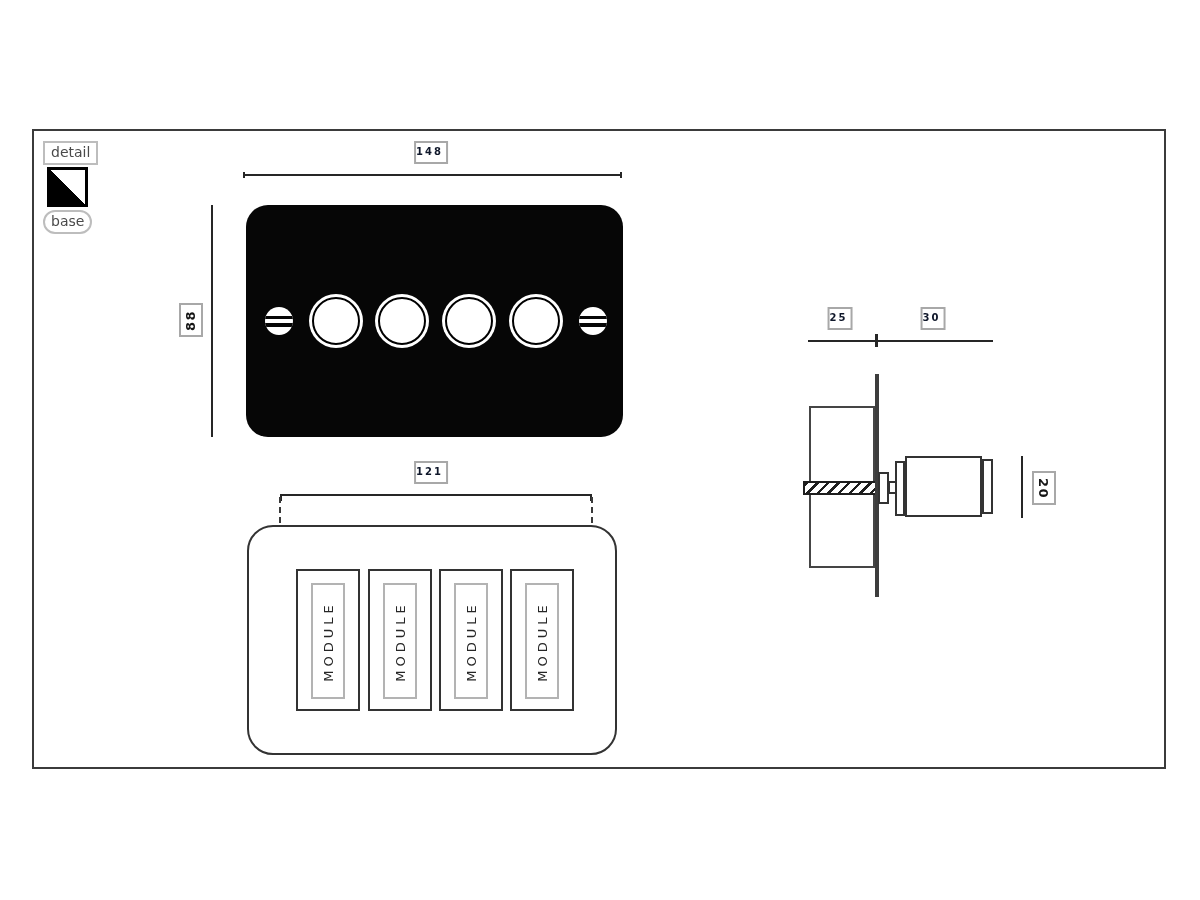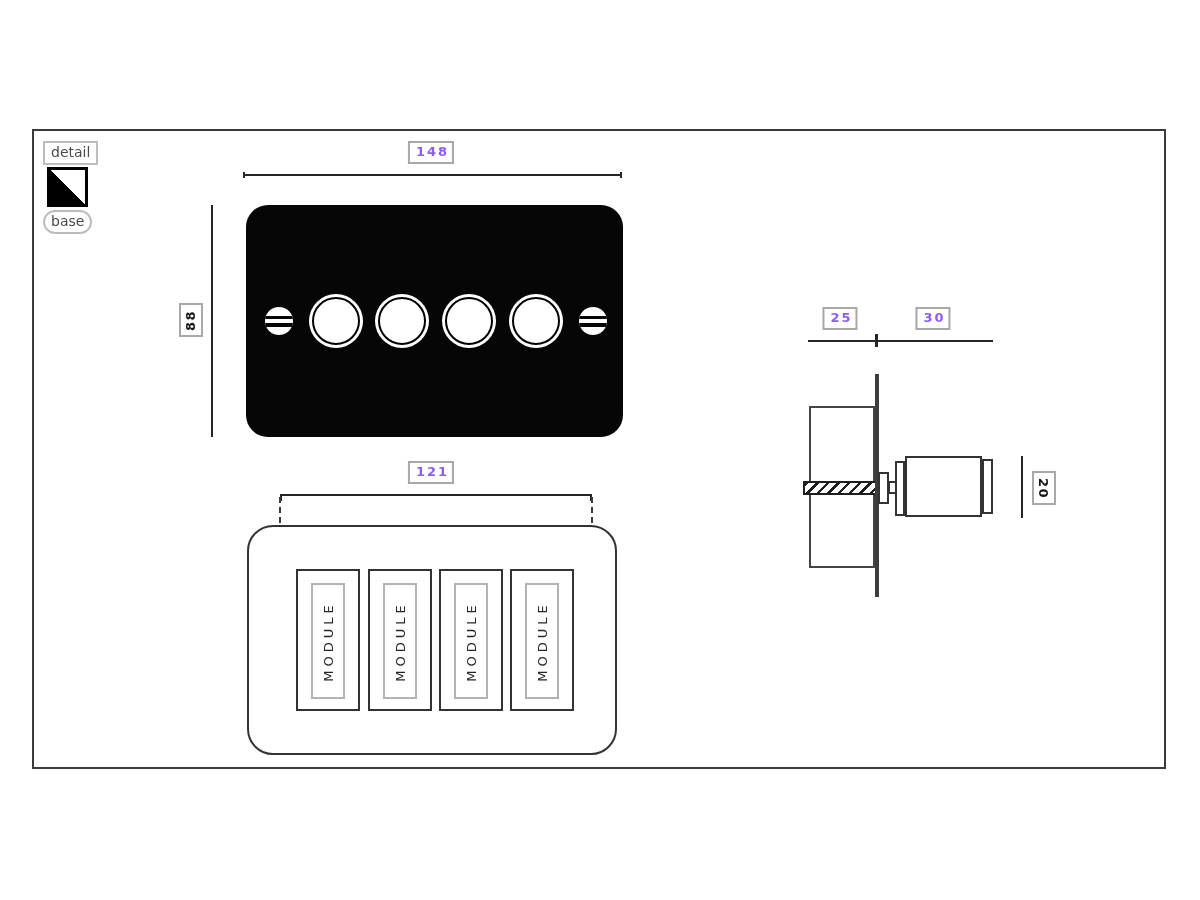--- a/index.html
+++ b/index.html
@@ -11,22 +11,22 @@
   #frame{left:32px;top:129px;width:1130px;height:636px;border:2px solid #3b3b3b;}
 
   
   .legend-lbl{font-size:14px;color:#4a4a4a;background:#fff;border:2px solid #bdbdbd;padding:0px 6px 2px 6px;line-height:18px;}
   #legend-detail{left:43px;top:141px;}
   #legend-base{left:43px;top:210px;border-radius:12px;}
   #swatch{left:47px;top:167px;width:35px;height:34px;border:3px solid #000;
           background:linear-gradient(to top right,#000 50%,#fff 50%);}
 
   
-  .dim-label{border:2px solid #a8a8a8;background:#fff;font-size:13px;font-weight:bold;
-             letter-spacing:2px;color:#8b5cf6;padding:1px 3px 2px 6px;line-height:16px;}
+  .dim-label{border:2px solid #a8a8a8;background:#fff;font-size:10px;font-weight:bold;
+             letter-spacing:2px;color:#0f172a;padding:1px 3px 2px 0;line-height:16px;}
   .dim-label-v{width:20px;height:30px;border:2px solid #a8a8a8;background:#fff;
                display:flex;align-items:center;justify-content:center;}
   .dim-label-v span{font-size:13px;font-weight:bold;letter-spacing:1.5px;color:#151515;white-space:nowrap;}
   .rot-ccw{transform:rotate(-90deg);}
   .rot-cw{transform:rotate(90deg);}
 
   
   .dim-h{height:0;border-top:2px solid #262626;}
   .dim-h.ticked::before,.dim-h.ticked::after{content:"";position:absolute;width:2px;height:6px;background:#262626;top:-4px;}
   .dim-h.ticked::before{left:0;}

